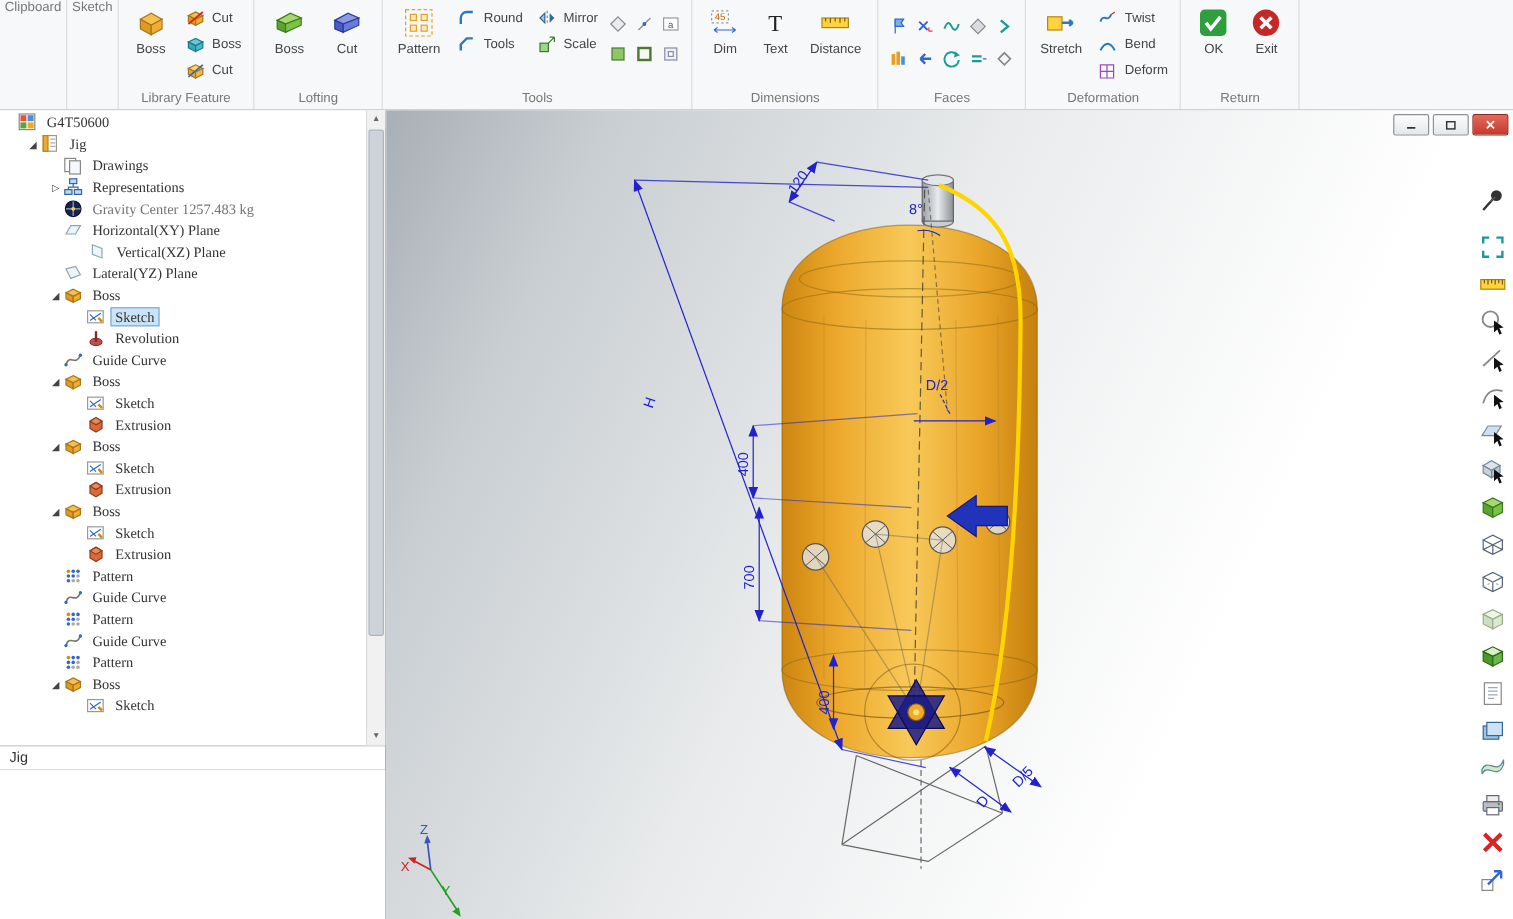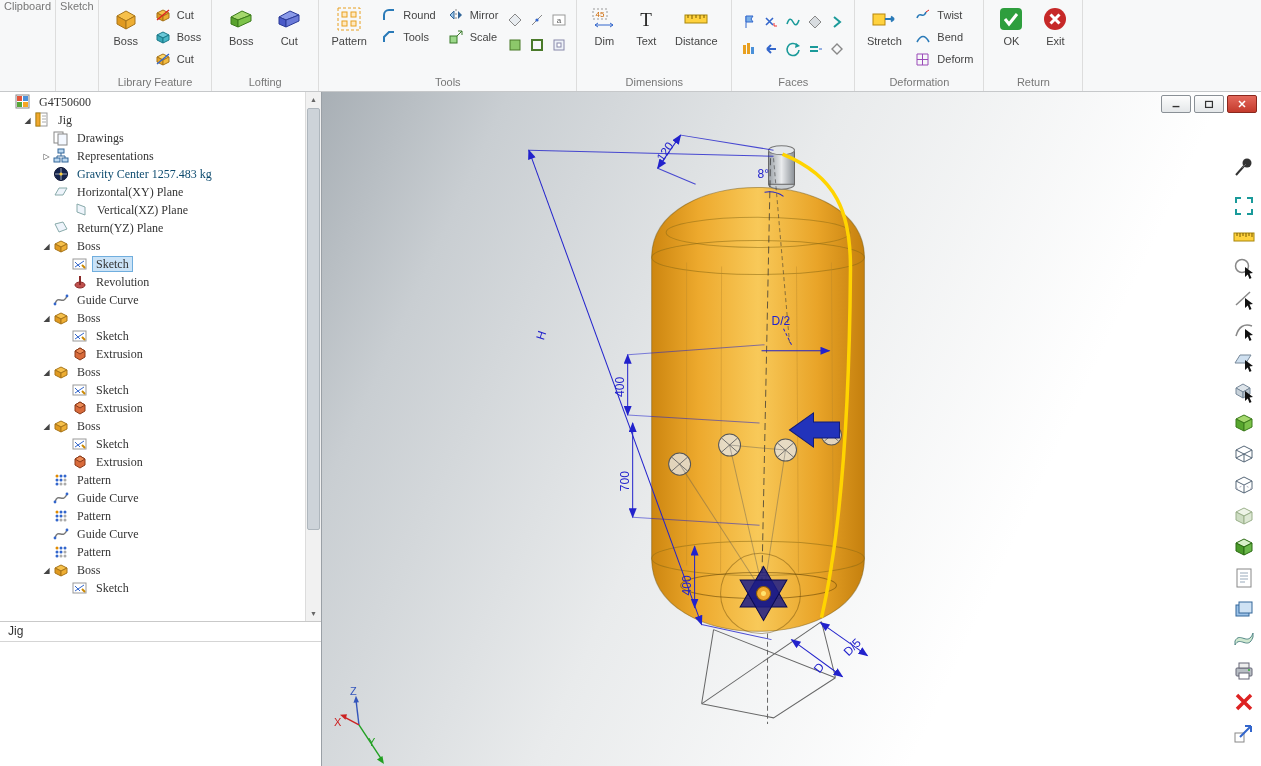--- a/index.html
+++ b/index.html
@@ -461,21 +461,21 @@
             </div>
             <div class="trow" style="padding-left: 40px;">
               <span class="texp"></span>
               <span class="ticon">
                 <svg width="16" height="16" viewBox="0 0 16 16">
                   <circle cx="8" cy="8" r="6.5" fill="#15244d" stroke="#0a1230"></circle>
                   <path d="M8 2 V14 M2 8 H14" stroke="#fff" opacity=".6" fill="none"></path>
                   <circle cx="8" cy="8" r="1.6" fill="#ffd23e"></circle>
                 </svg>
               </span>
-              <span class="tlab" style="color: #0c4a6e;">Gravity Center 1257.483 kg</span>
+              <span class="tlab" style="color: #737373;">Gravity Center 1257.483 kg</span>
             </div>
             <div class="trow" style="padding-left: 40px;">
               <span class="texp"></span>
               <span class="ticon">
                 <svg width="16" height="16" viewBox="0 0 16 16">
                   <polygon points="2,11 6,4 14,4 10,11" fill="#eef4fb" stroke="#8aa"></polygon>
                 </svg>
               </span>
               <span class="tlab">Horizontal(XY) Plane</span>
             </div>
@@ -488,21 +488,21 @@
               </span>
               <span class="tlab">Vertical(XZ) Plane</span>
             </div>
             <div class="trow" style="padding-left: 40px;">
               <span class="texp"></span>
               <span class="ticon">
                 <svg width="16" height="16" viewBox="0 0 16 16">
                   <polygon points="2,4 10,2 14,9 6,12" fill="#eef4fb" stroke="#8aa"></polygon>
                 </svg>
               </span>
-              <span class="tlab">Return(YZ) Plane</span>
+              <span class="tlab">Lateral(YZ) Plane</span>
             </div>
             <div class="trow" style="padding-left: 40px;">
               <span class="texp">◢</span>
               <span class="ticon">
                 <svg width="16" height="16" viewBox="0 0 16 16">
                   <polygon points="2,6 8,3 14,6 8,9" fill="#f6c04a" stroke="#a8751a"></polygon>
                   <polygon points="2,6 2,11 8,14 8,9" fill="#e09a20" stroke="#a8751a"></polygon>
                   <polygon points="14,6 14,11 8,14 8,9" fill="#eeae33" stroke="#a8751a"></polygon>
                 </svg>
               </span>

